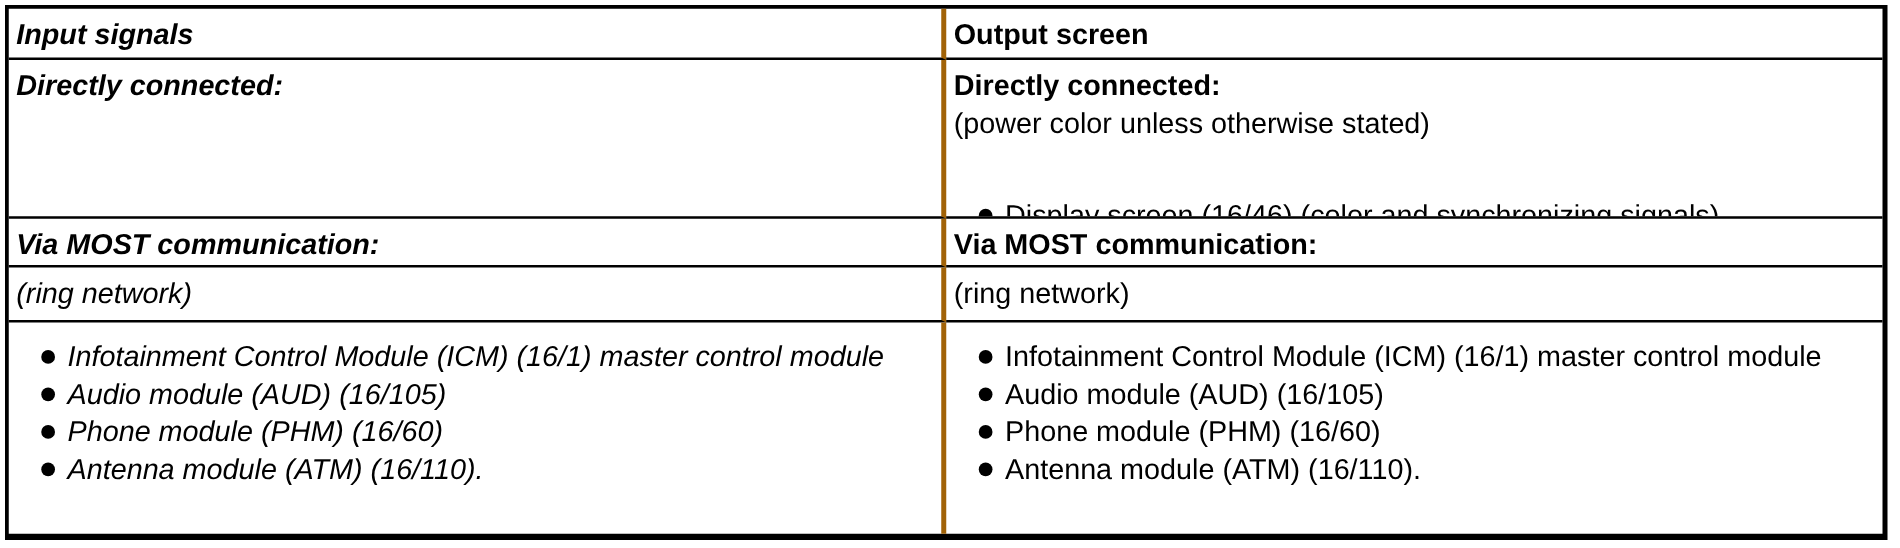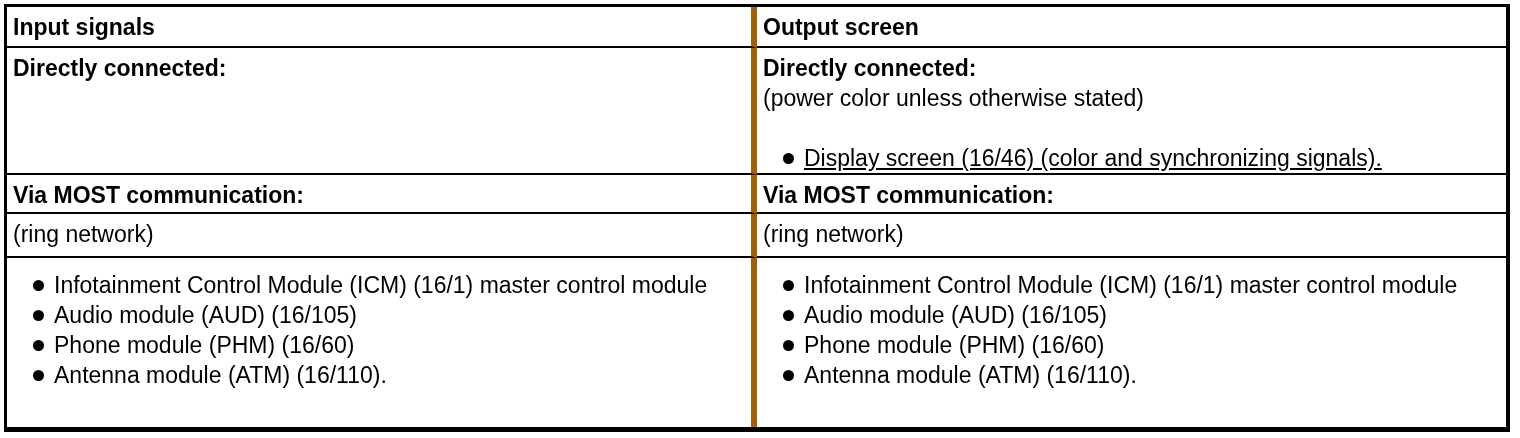--- a/index.html
+++ b/index.html
@@ -22,26 +22,26 @@
     grid-template-rows: 41px 127px 39px 44px 1fr;
     background: #ffffff;
   }
 
   .cell {
     font-size: 23px;
     line-height: 30px;
     padding: 5px 30px 2px 6px;
     overflow: hidden;
   }
-  .col-left  { border-right: 6px solid #a16207; }
+  .col-left  { border-right: 4px solid #a16207; font-style: italic; }
   .row-div   { border-bottom: 2px solid #000000; }
   .bold      { font-weight: bold; }
 
   ul.bullet-list { list-style: none; }
-  .cell-direct-out ul.bullet-list { margin-top: 30px; text-decoration: underline; }
+  .cell-direct-out ul.bullet-list { margin-top: 44px; }
   .cell-most-items { padding-top: 12px; }
 
   li.bullet-item { display: flex; align-items: flex-start; }
   .dot {
     width: 11px; height: 11px;
     border-radius: 50%;
     background: #000000;
     margin: 10px 10px 0 20px;
     flex: none;
   }

